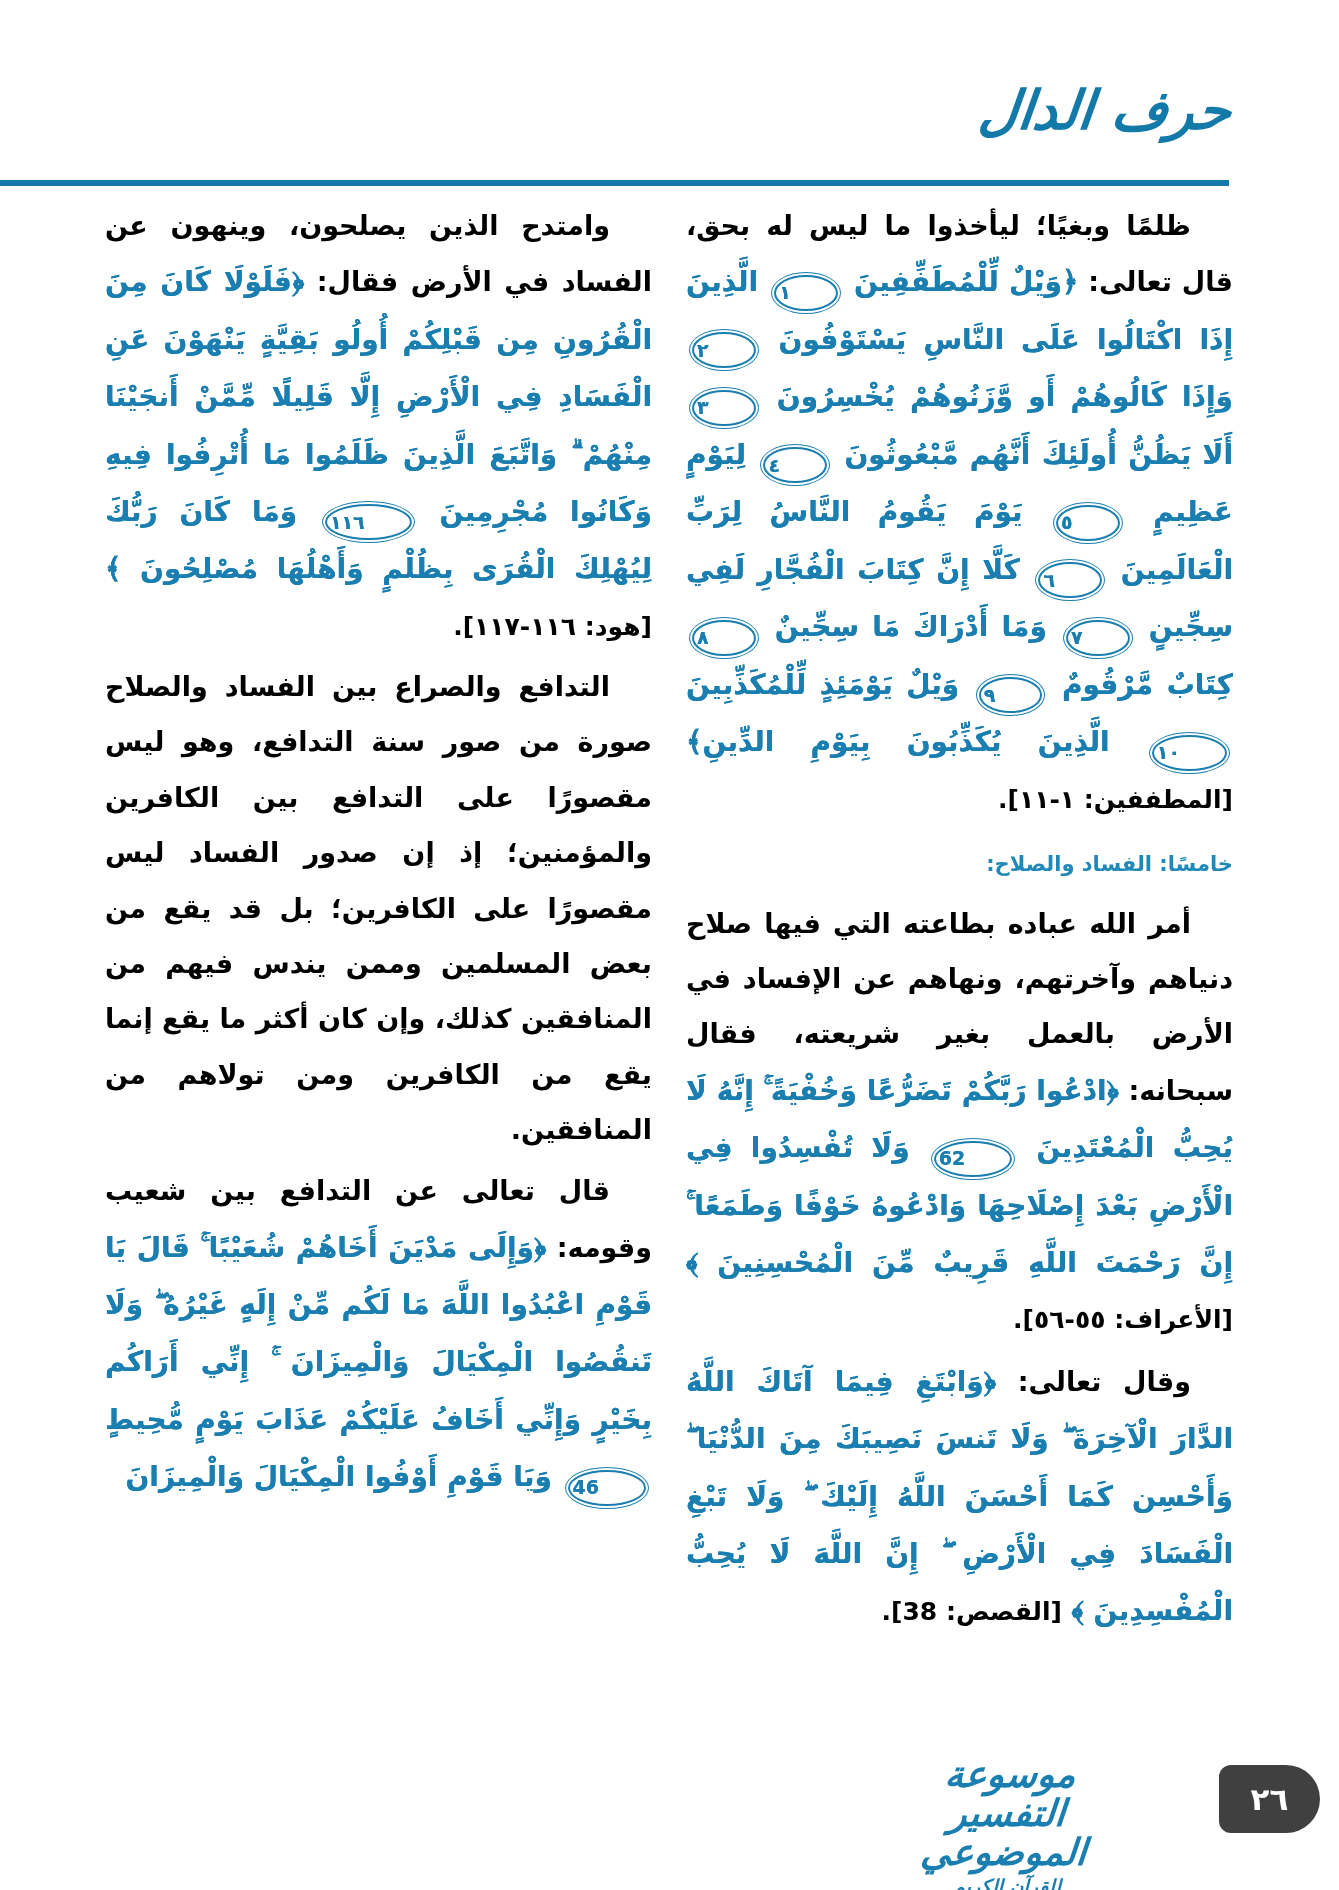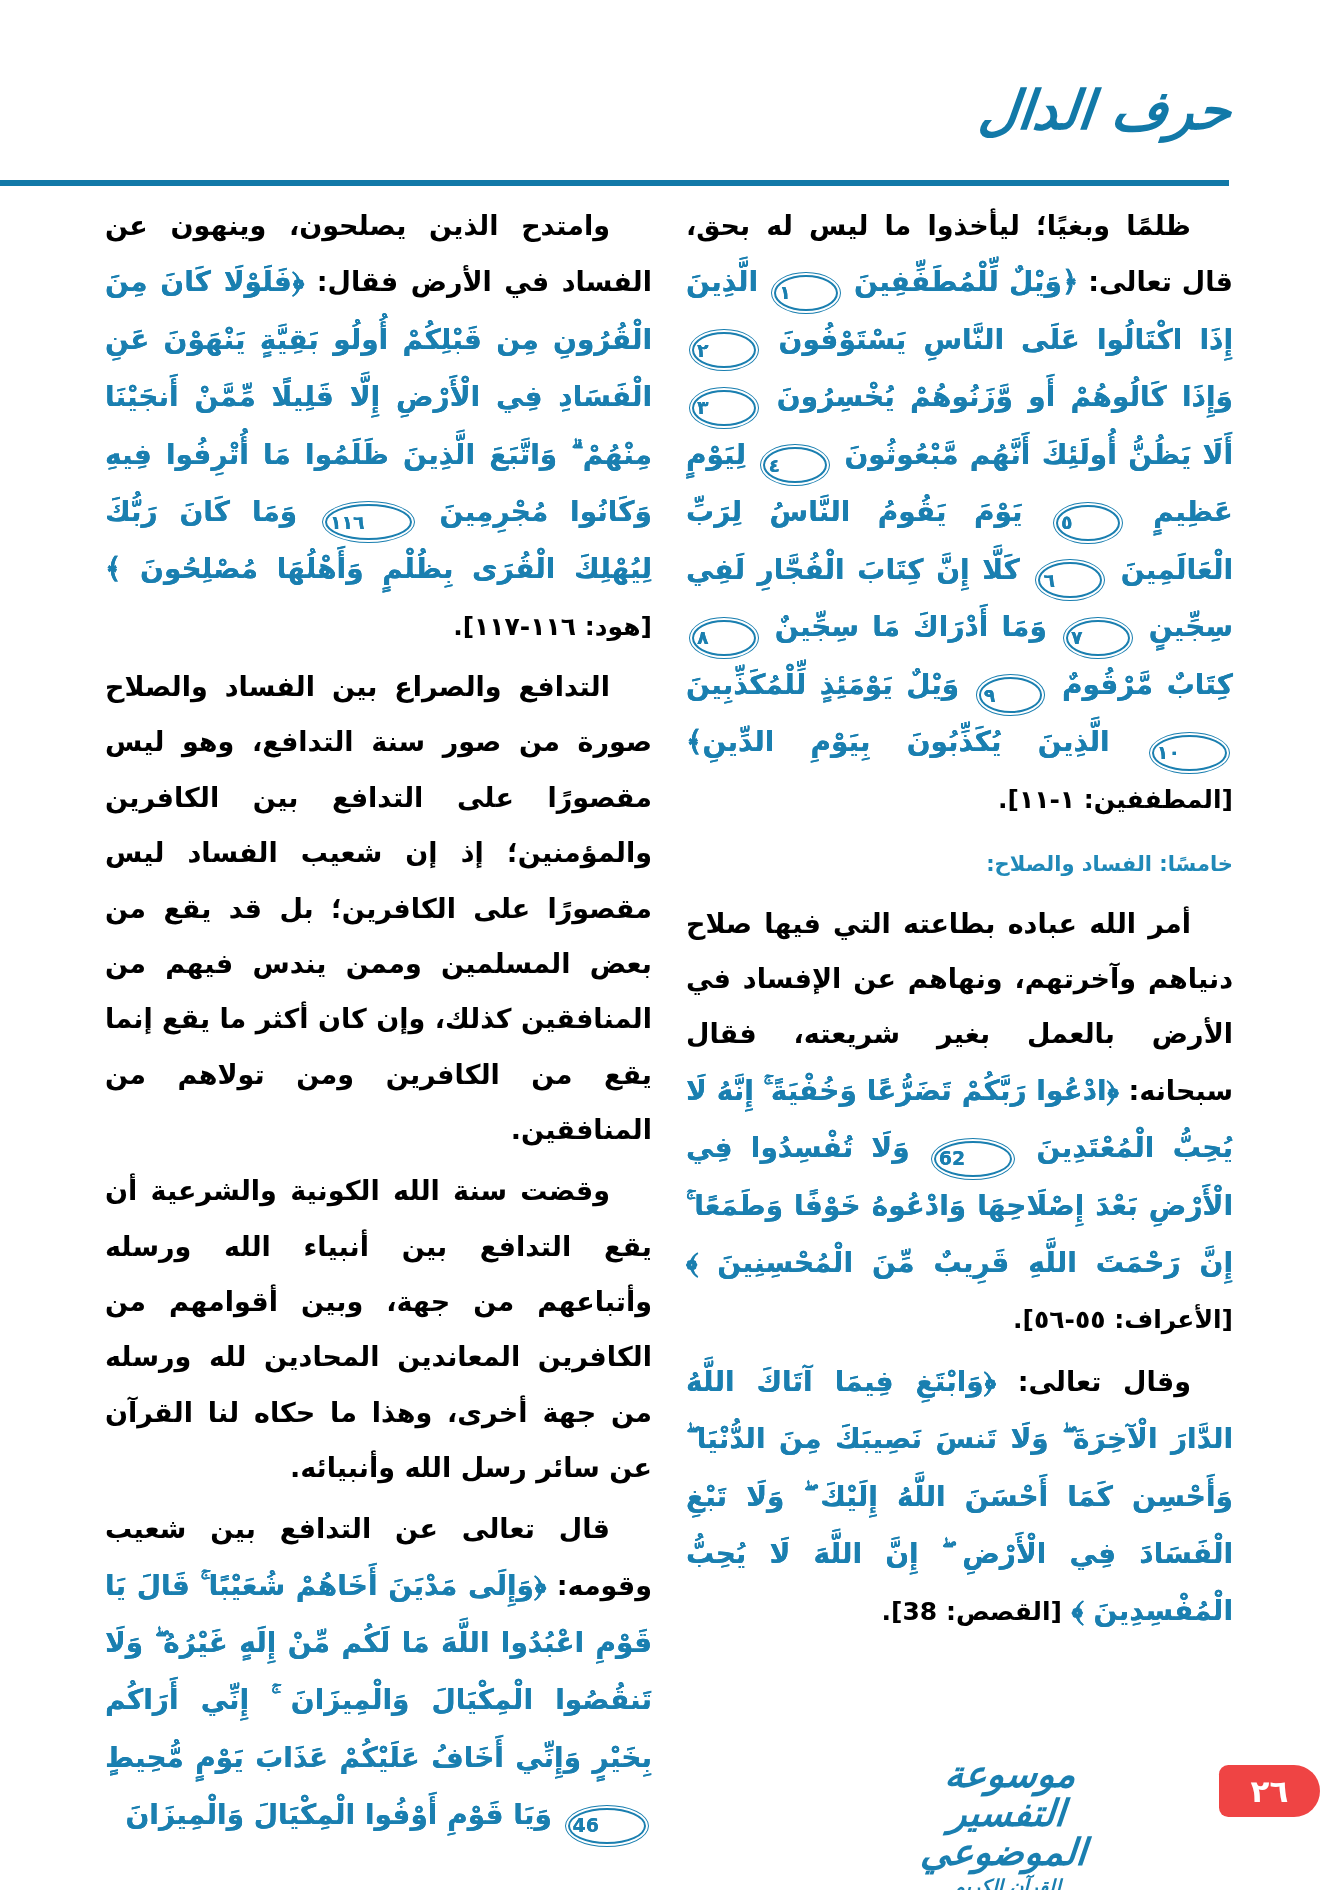--- a/index.html
+++ b/index.html
@@ -107,22 +107,22 @@
     font-size:19px;
     font-weight:700;
     font-style:italic;
     margin-top:4px;
   }
   .page-badge{
     position:absolute;
     top:1765px;
     right:19px;
     width:101px;
-    height:52px;
-    background:#ef4444;
+    height:68px;
+    background:#404040;
     border-radius:12px 34px 34px 12px;
     display:flex;
     align-items:center;
     justify-content:center;
     color:#ffffff;
     font-size:31px;
     font-weight:700;
     letter-spacing:6px;
   }
 </style>
@@ -155,24 +155,21 @@
       </p>
     </section>
 
     <section class="col">
       <p class="para">
         <span>وامتدح الذين يصلحون، وينهون عن الفساد في الأرض فقال: </span>
         <span class="quran">﴿فَلَوْلَا كَانَ مِنَ الْقُرُونِ مِن قَبْلِكُمْ أُولُو بَقِيَّةٍ يَنْهَوْنَ عَنِ الْفَسَادِ فِي الْأَرْضِ إِلَّا قَلِيلًا مِّمَّنْ أَنجَيْنَا مِنْهُمْ ۗ وَاتَّبَعَ الَّذِينَ ظَلَمُوا مَا أُتْرِفُوا فِيهِ وَكَانُوا مُجْرِمِينَ <span class="ayah">١١٦</span> وَمَا كَانَ رَبُّكَ لِيُهْلِكَ الْقُرَى بِظُلْمٍ وَأَهْلُهَا مُصْلِحُونَ ﴾</span>
         <span class="verse-ref"> [هود: ١١٦-١١٧].</span>
       </p>
       <p class="para">
-        <span>التدافع والصراع بين الفساد والصلاح صورة من صور سنة التدافع، وهو ليس مقصورًا على التدافع بين الكافرين والمؤمنين؛ إذ إن شعيب الفساد ليس مقصورًا على الكافرين؛ بل قد يقع من بعض المسلمين وممن يندس فيهم من المنافقين كذلك، وإن كان أكثر ما يقع إنما يقع من الكافرين ومن تولاهم من المنافقين.</span>
-      </p>
-      <p class="para">
-        <span>وقضت سنة الله الكونية والشرعية أن يقع التدافع بين أنبياء الله ورسله وأتباعهم من جهة، وبين أقوامهم من الكافرين المعاندين المحادين لله ورسله من جهة أخرى، وهذا ما حكاه لنا القرآن عن سائر رسل الله وأنبيائه.</span>
+        <span>التدافع والصراع بين الفساد والصلاح صورة من صور سنة التدافع، وهو ليس مقصورًا على التدافع بين الكافرين والمؤمنين؛ إذ إن صدور الفساد ليس مقصورًا على الكافرين؛ بل قد يقع من بعض المسلمين وممن يندس فيهم من المنافقين كذلك، وإن كان أكثر ما يقع إنما يقع من الكافرين ومن تولاهم من المنافقين.</span>
       </p>
       <p class="para">
         <span>قال تعالى عن التدافع بين شعيب وقومه: </span>
         <span class="quran">﴿وَإِلَى مَدْيَنَ أَخَاهُمْ شُعَيْبًا ۚ قَالَ يَا قَوْمِ اعْبُدُوا اللَّهَ مَا لَكُم مِّنْ إِلَهٍ غَيْرُهُ ۖ وَلَا تَنقُصُوا الْمِكْيَالَ وَالْمِيزَانَ ۚ إِنِّي أَرَاكُم بِخَيْرٍ وَإِنِّي أَخَافُ عَلَيْكُمْ عَذَابَ يَوْمٍ مُّحِيطٍ <span class="ayah">46</span> وَيَا قَوْمِ أَوْفُوا الْمِكْيَالَ وَالْمِيزَانَ</span>
       </p>
     </section>
 
   </div>
 
   <div class="footer-logo">

